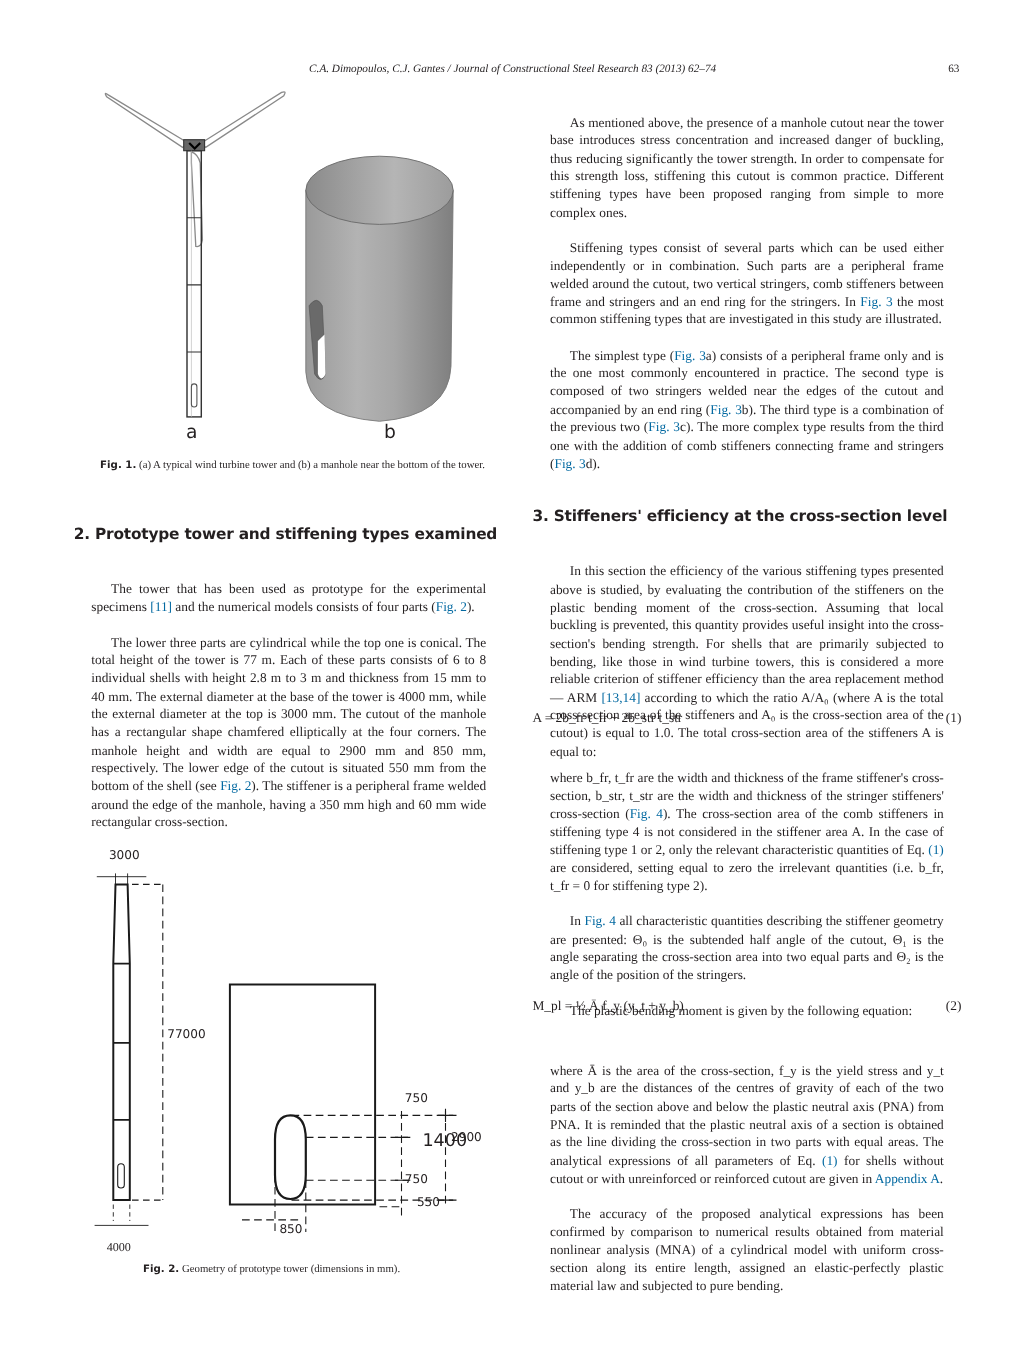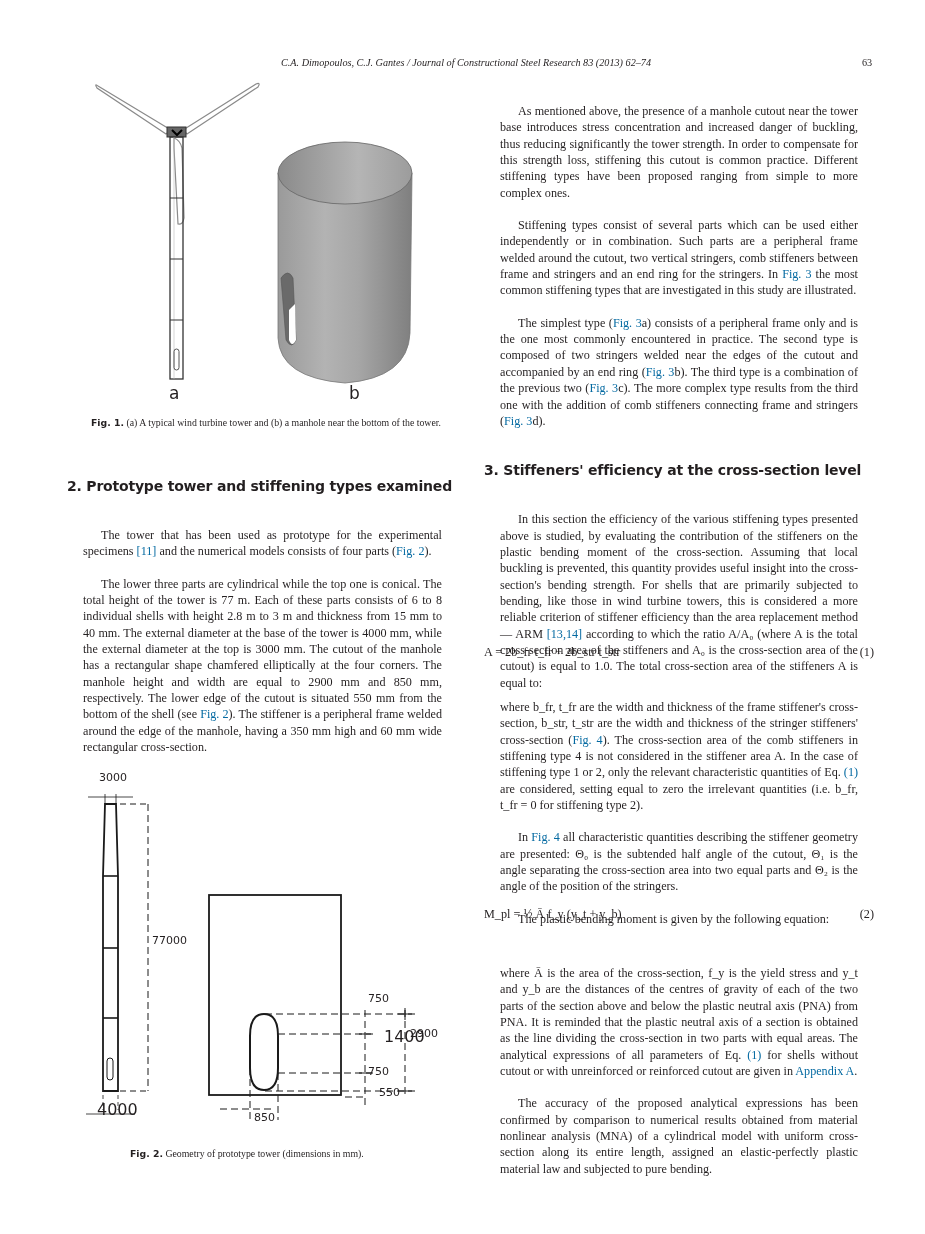--- a/index.html
+++ b/index.html
@@ -127,21 +127,21 @@
         <line x1="318" y1="246" x2="332" y2="246"></line>
         <line x1="325" y1="240" x2="325" y2="252"></line>
         <line x1="318" y1="323" x2="332" y2="323"></line>
         <line x1="279" y1="266" x2="291" y2="266"></line>
         <line x1="279" y1="305" x2="291" y2="305"></line>
       </g>
     </g>
   </svg>
   <div class="label-sans" style="position:absolute;left:19px;top:3px;font-size:11px;">3000</div>
   <div class="label-sans" style="position:absolute;left:72px;top:166px;font-size:11px;">77000</div>
-  <div class="label-sans" style="position:absolute;left:17px;top:332px;font-size:16px;">4000</div>
+  <div class="label-sans" style="position:absolute;left:17px;top:360px;font-size:11px;font-family:Liberation Serif, serif;">4000</div>
   <div class="label-sans" style="position:absolute;left:288px;top:224px;font-size:11px;">750</div>
   <div class="label-sans" style="position:absolute;left:304px;top:259px;font-size:16px;text-align:right;">1400</div>
   <div class="label-sans" style="position:absolute;left:330px;top:259px;font-size:11px;">2900</div>
   <div class="label-sans" style="position:absolute;left:288px;top:297px;font-size:11px;">750</div>
   <div class="label-sans" style="position:absolute;left:299px;top:318px;font-size:11px;">550</div>
   <div class="label-sans" style="position:absolute;left:174px;top:343px;font-size:11px;">850</div>
 </div>
 <div class="caption" style="left:130px;top:1147px;width:300px;">
   <b>Fig. 2.</b><span> Geometry of prototype tower (dimensions in mm).</span>
 </div>

